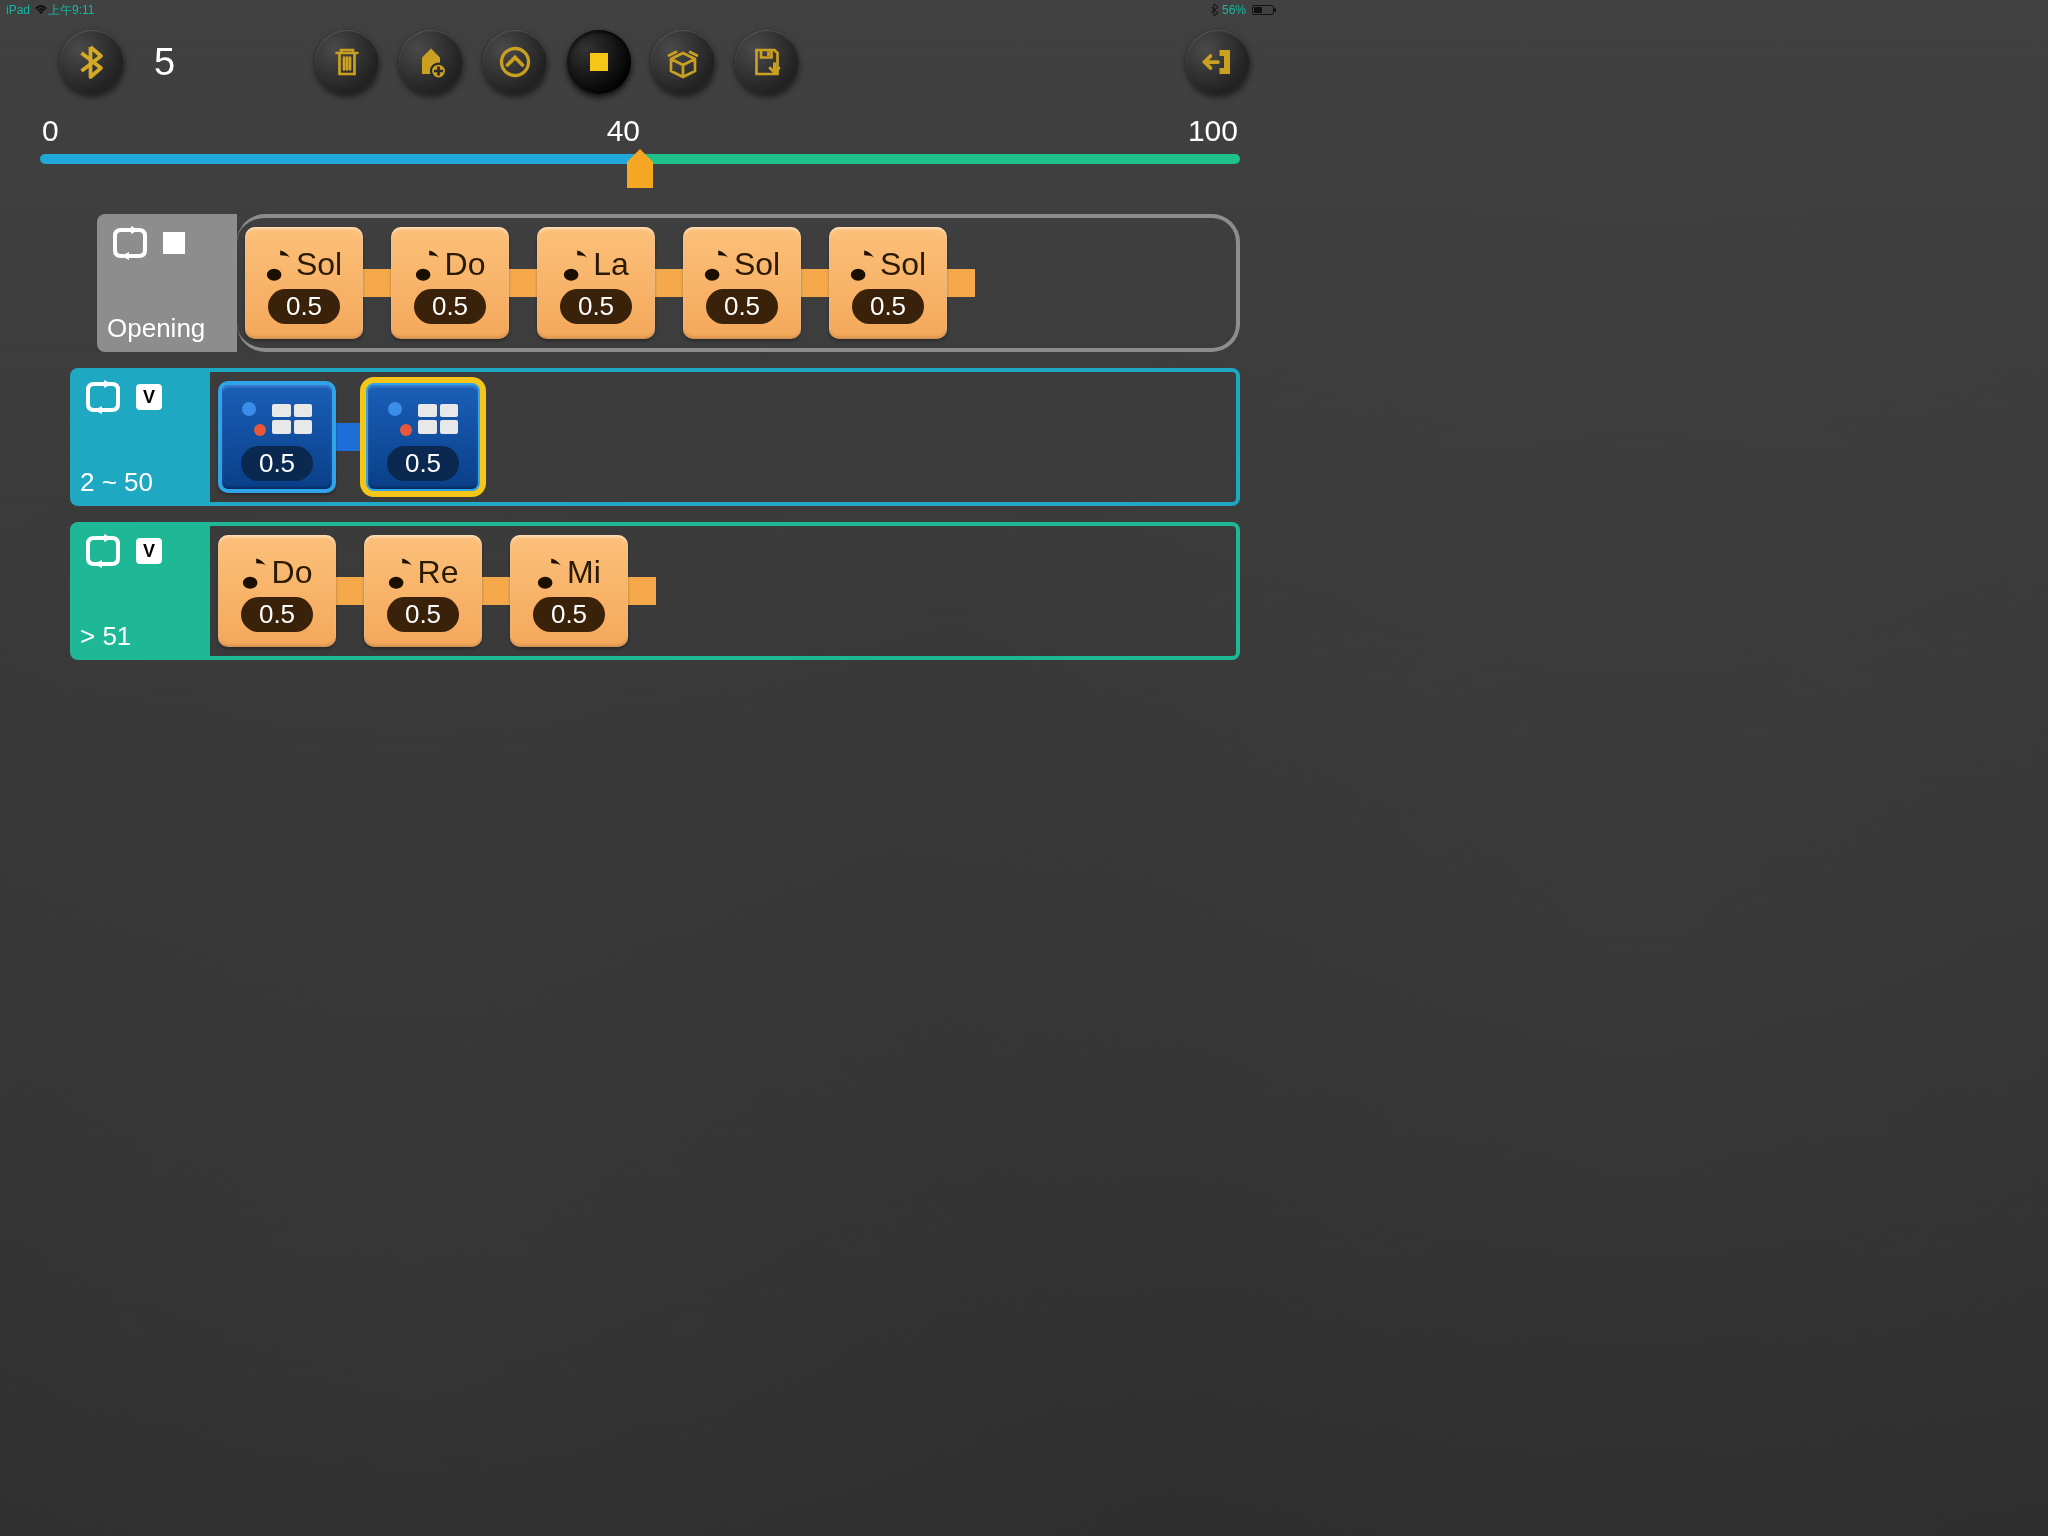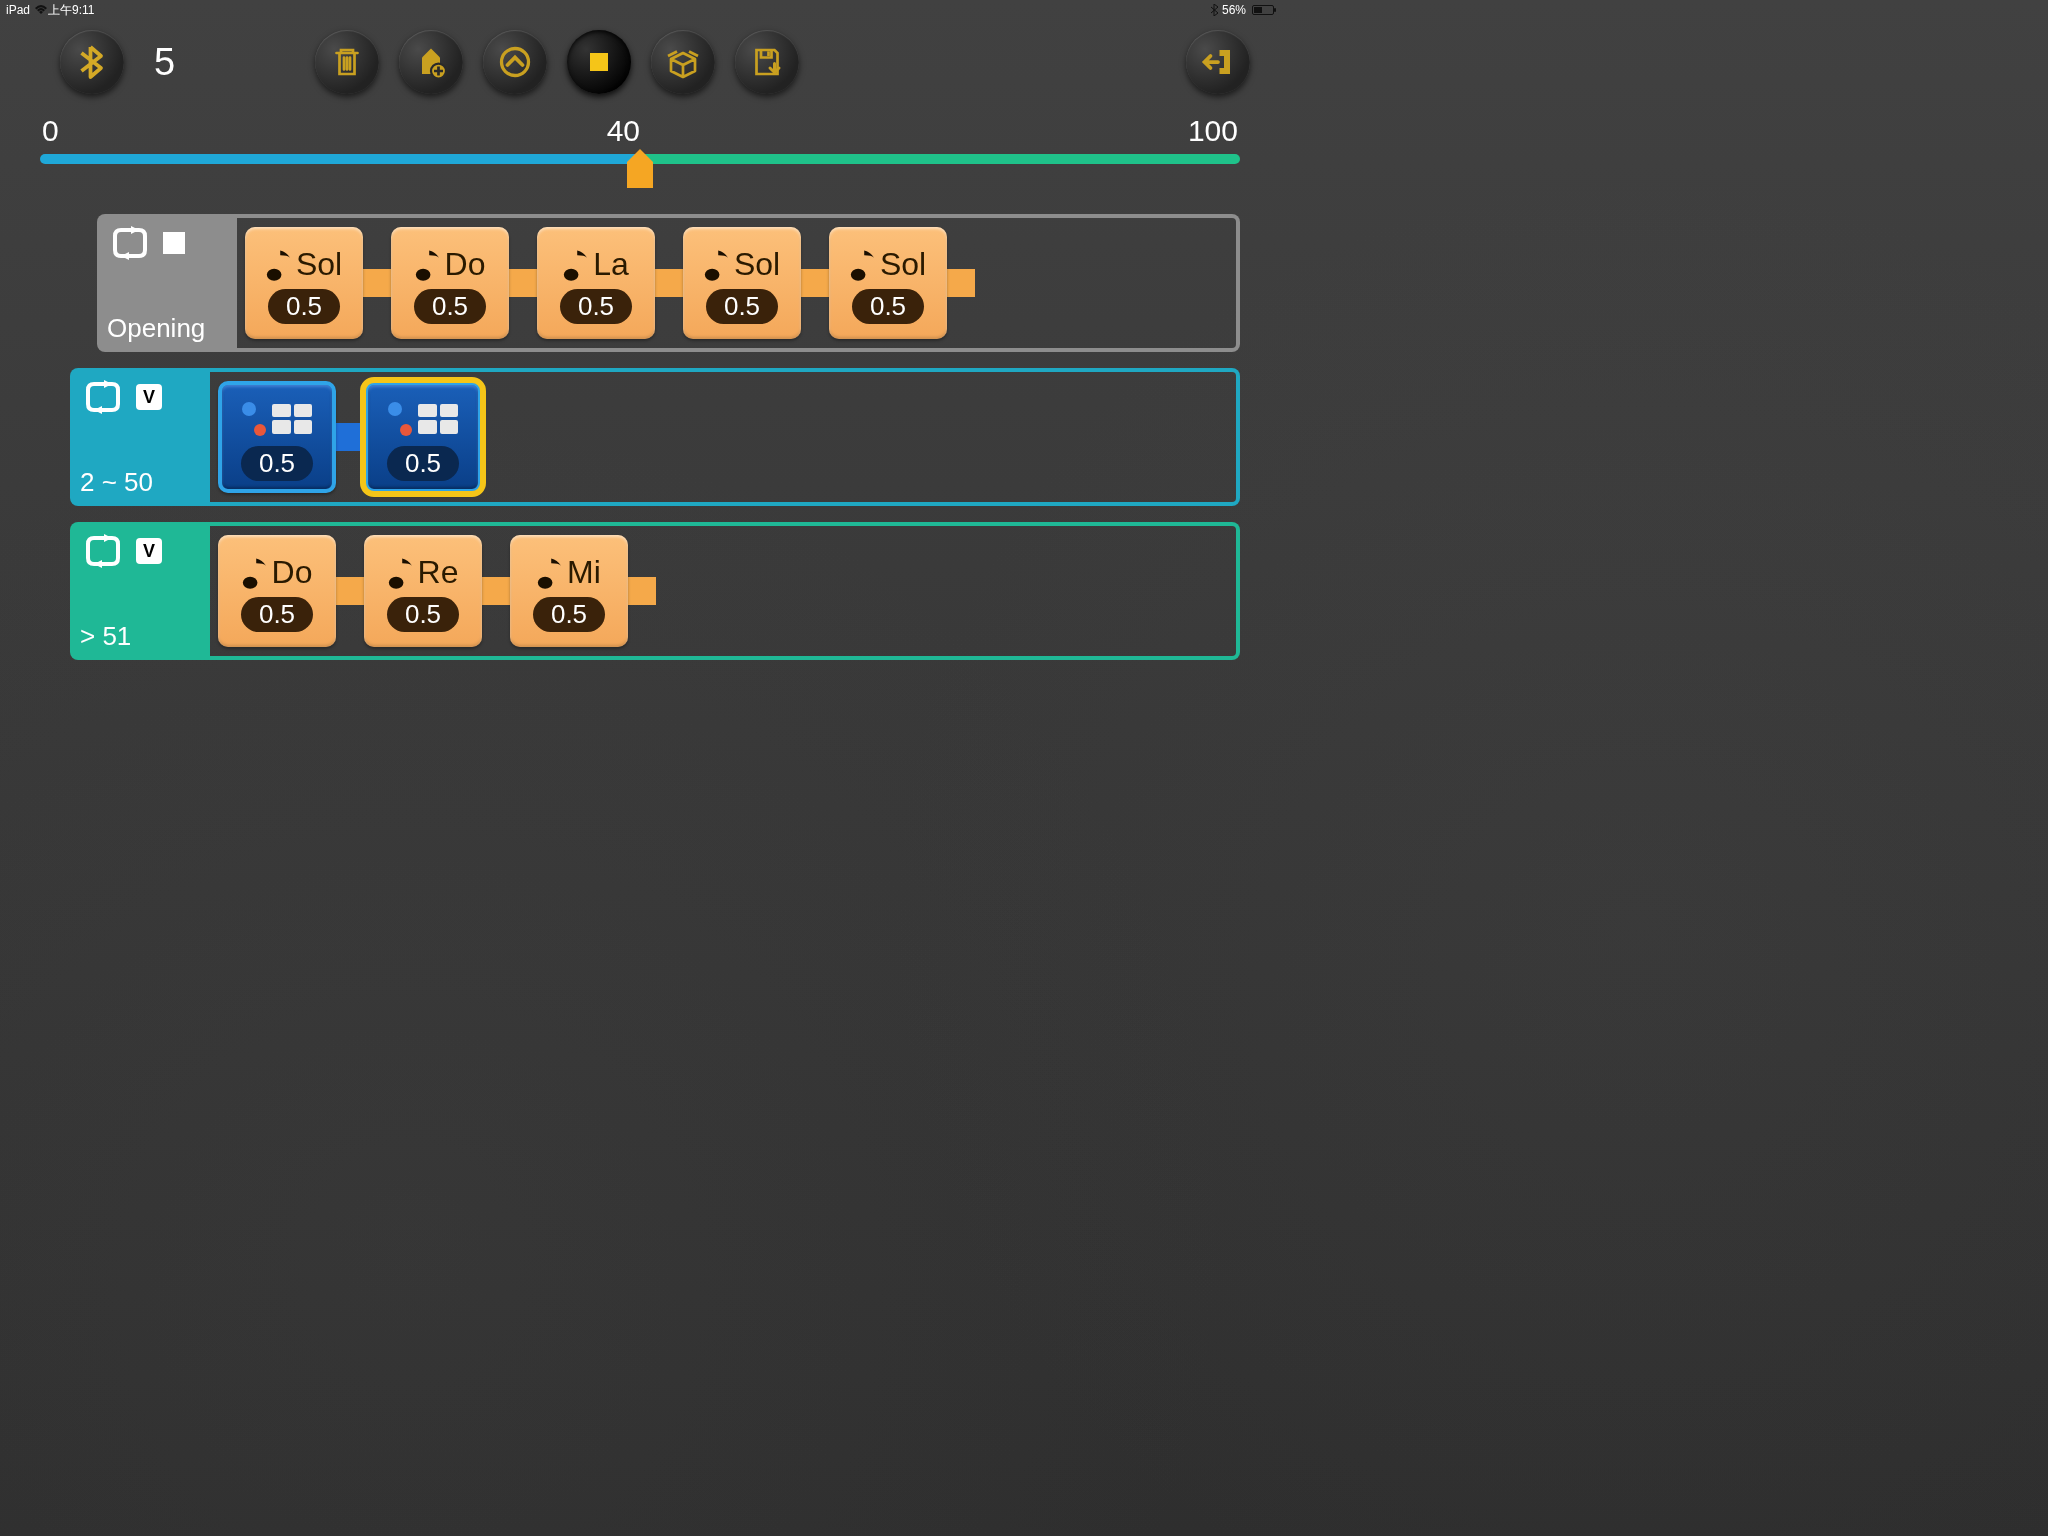--- a/index.html
+++ b/index.html
@@ -21,21 +21,21 @@
     transform-origin: top left;
   }
 
   
   .statusbar {
     height: 20px;
     font-size: 12px;
     display: flex;
     align-items: center;
     padding: 0 6px;
-    color: #ffffff;
+    color: #14b8a6;
     background: rgba(0,0,0,0);
   }
   .statusbar .left, .statusbar .right { display:flex; align-items:center; gap:4px; }
   .statusbar .center { flex:1; text-align:left; }
   .battery {
     display:inline-block; width:22px; height:10px; border:1px solid #111; border-radius:2px; position:relative; margin-left:2px;
   }
   .battery::after { content:""; position:absolute; right:-3px; top:2px; width:2px; height:4px; background:#111; border-radius:1px;}
   .battery .fill { position:absolute; left:1px; top:1px; bottom:1px; width:40%; background:#111;}
 
@@ -107,21 +107,21 @@
     flex:1;
     border: 4px solid;
     border-left: none;
     border-radius: 0 8px 8px 0;
     display:flex; align-items:center;
     padding-left: 8px;
     gap: 0;
     position: relative;
   }
   .track.gray .head { background:#8d8d8d;margin-left:27px; }
-  .track.gray .body { border-color:#8d8d8d; }
+  .track.gray .body { border-color:#8d8d8d;border-radius:28px; }
   .track.teal .head { background:#1fa8c2; }
   .track.teal .body { border-color:#1fa8c2; }
   .track.green .head { background:#1fb896; }
   .track.green .body { border-color:#1fb896; }
 
   .loop-icon { width:46px; height:34px; }
   .stop-square { width:22px; height:22px; background:#fff; }
   .v-badge { width:26px; height:26px; background:#fff; color:#000; border-radius:4px; display:flex; align-items:center; justify-content:center; font-weight:bold; font-size:18px;}
 
   

